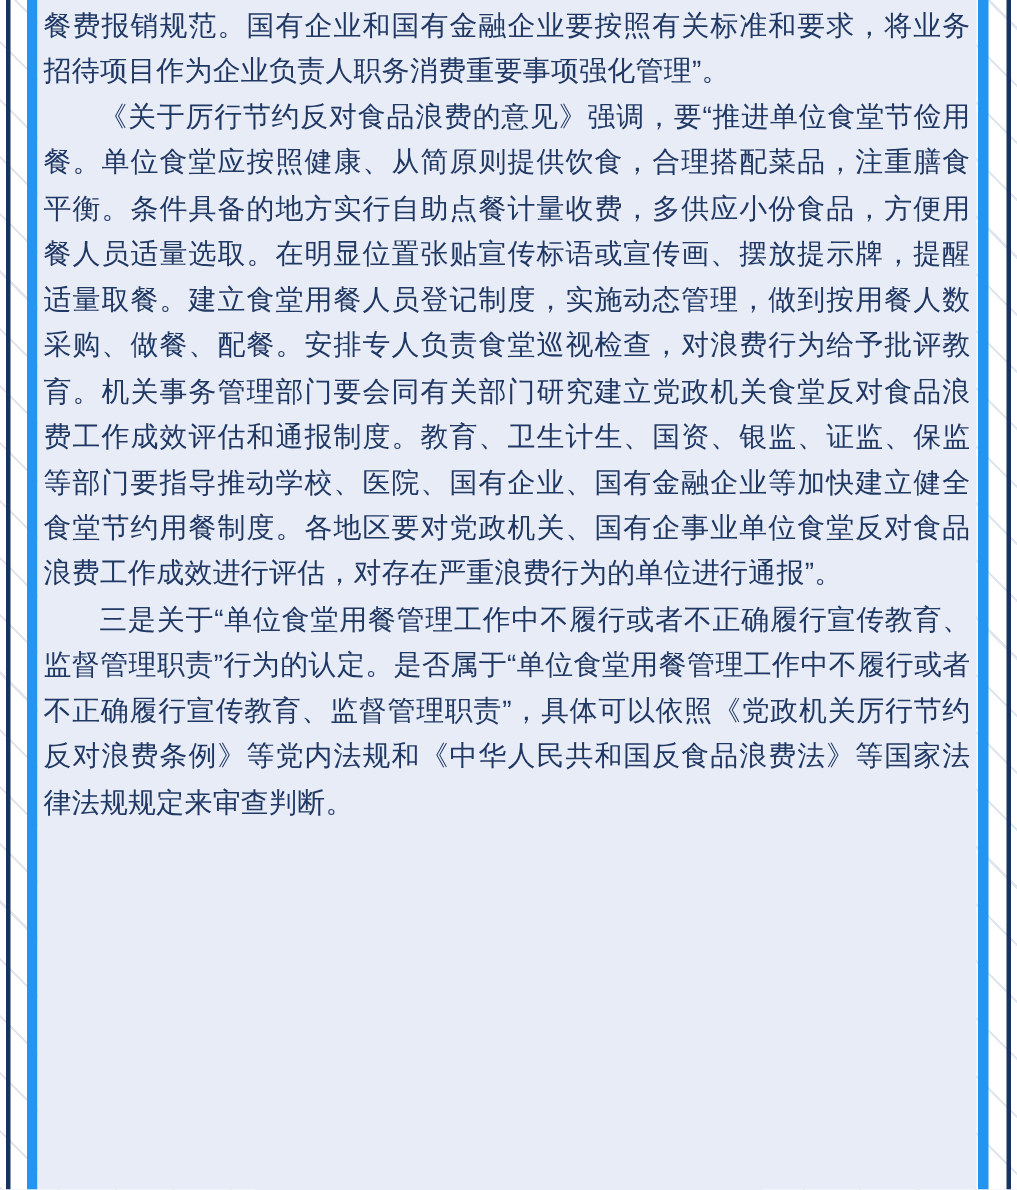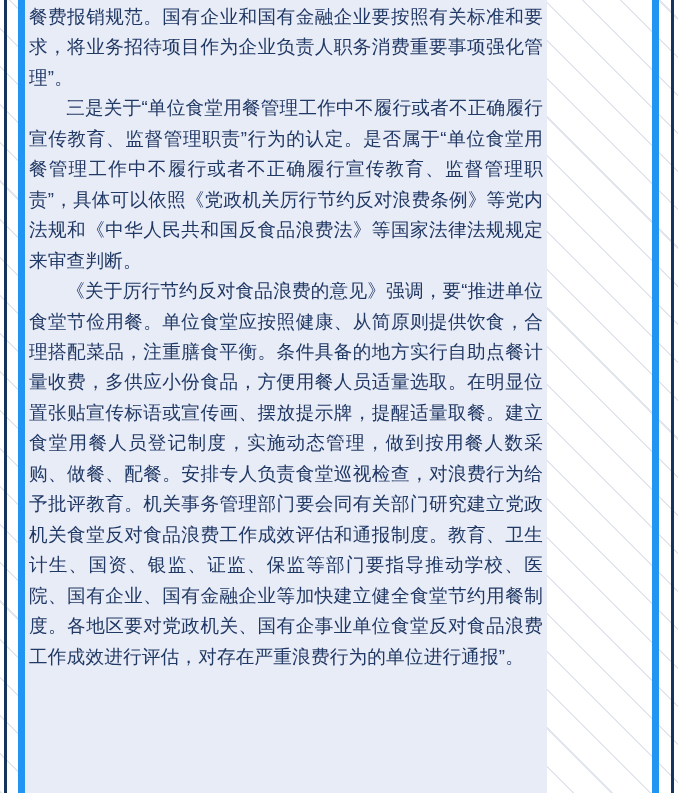--- a/index.html
+++ b/index.html
@@ -39,21 +39,21 @@
     width: 7px;
   }
   .accent-bar.left  { left: 18px; }
   .accent-bar.right { left: 652px; }
 
   .content {
     position: absolute;
     top: 0;
     bottom: 0;
     left: 25px;
-    width: 522px;
+    width: 626px;
     box-sizing: border-box;
     padding: 2px 4px 0 4px;
   }
 
   .content p {
     margin: 0;
     font-size: 18.6px;
     line-height: 30.45px;
     text-align: justify;
     text-justify: inter-ideograph;
@@ -66,15 +66,15 @@
 </head>
 <body>
 
 <div class="edge-line left" style="background: rgb(22, 52, 92);"></div>
 <div class="accent-bar left" style="background: rgb(34, 149, 242);"></div>
 <div class="accent-bar right" style="background: rgb(34, 149, 242);"></div>
 <div class="edge-line right" style="background: rgb(22, 52, 92);"></div>
 
 <div class="content" style="background: rgb(232, 236, 247); color: rgb(32, 56, 100);">
   <p>餐费报销规范。国有企业和国有金融企业要按照有关标准和要求，将业务招待项目作为企业负责人职务消费重要事项强化管理”。</p>
+  <p class="indent">《关于厉行节约反对食品浪费的意见》强调，要“推进单位食堂节俭用餐。单位食堂应按照健康、从简原则提供饮食，合理搭配菜品，注重膳食平衡。条件具备的地方实行自助点餐计量收费，多供应小份食品，方便用餐人员适量选取。在明显位置张贴宣传标语或宣传画、摆放提示牌，提醒适量取餐。建立食堂用餐人员登记制度，实施动态管理，做到按用餐人数采购、做餐、配餐。安排专人负责食堂巡视检查，对浪费行为给予批评教育。机关事务管理部门要会同有关部门研究建立党政机关食堂反对食品浪费工作成效评估和通报制度。教育、卫生计生、国资、银监、证监、保监等部门要指导推动学校、医院、国有企业、国有金融企业等加快建立健全食堂节约用餐制度。各地区要对党政机关、国有企事业单位食堂反对食品浪费工作成效进行评估，对存在严重浪费行为的单位进行通报”。</p>
   <p class="indent">三是关于“单位食堂用餐管理工作中不履行或者不正确履行宣传教育、监督管理职责”行为的认定。是否属于“单位食堂用餐管理工作中不履行或者不正确履行宣传教育、监督管理职责”，具体可以依照《党政机关厉行节约反对浪费条例》等党内法规和《中华人民共和国反食品浪费法》等国家法律法规规定来审查判断。</p>
-  <p class="indent">《关于厉行节约反对食品浪费的意见》强调，要“推进单位食堂节俭用餐。单位食堂应按照健康、从简原则提供饮食，合理搭配菜品，注重膳食平衡。条件具备的地方实行自助点餐计量收费，多供应小份食品，方便用餐人员适量选取。在明显位置张贴宣传标语或宣传画、摆放提示牌，提醒适量取餐。建立食堂用餐人员登记制度，实施动态管理，做到按用餐人数采购、做餐、配餐。安排专人负责食堂巡视检查，对浪费行为给予批评教育。机关事务管理部门要会同有关部门研究建立党政机关食堂反对食品浪费工作成效评估和通报制度。教育、卫生计生、国资、银监、证监、保监等部门要指导推动学校、医院、国有企业、国有金融企业等加快建立健全食堂节约用餐制度。各地区要对党政机关、国有企事业单位食堂反对食品浪费工作成效进行评估，对存在严重浪费行为的单位进行通报”。</p>
 </div>
 
 </body></html>

